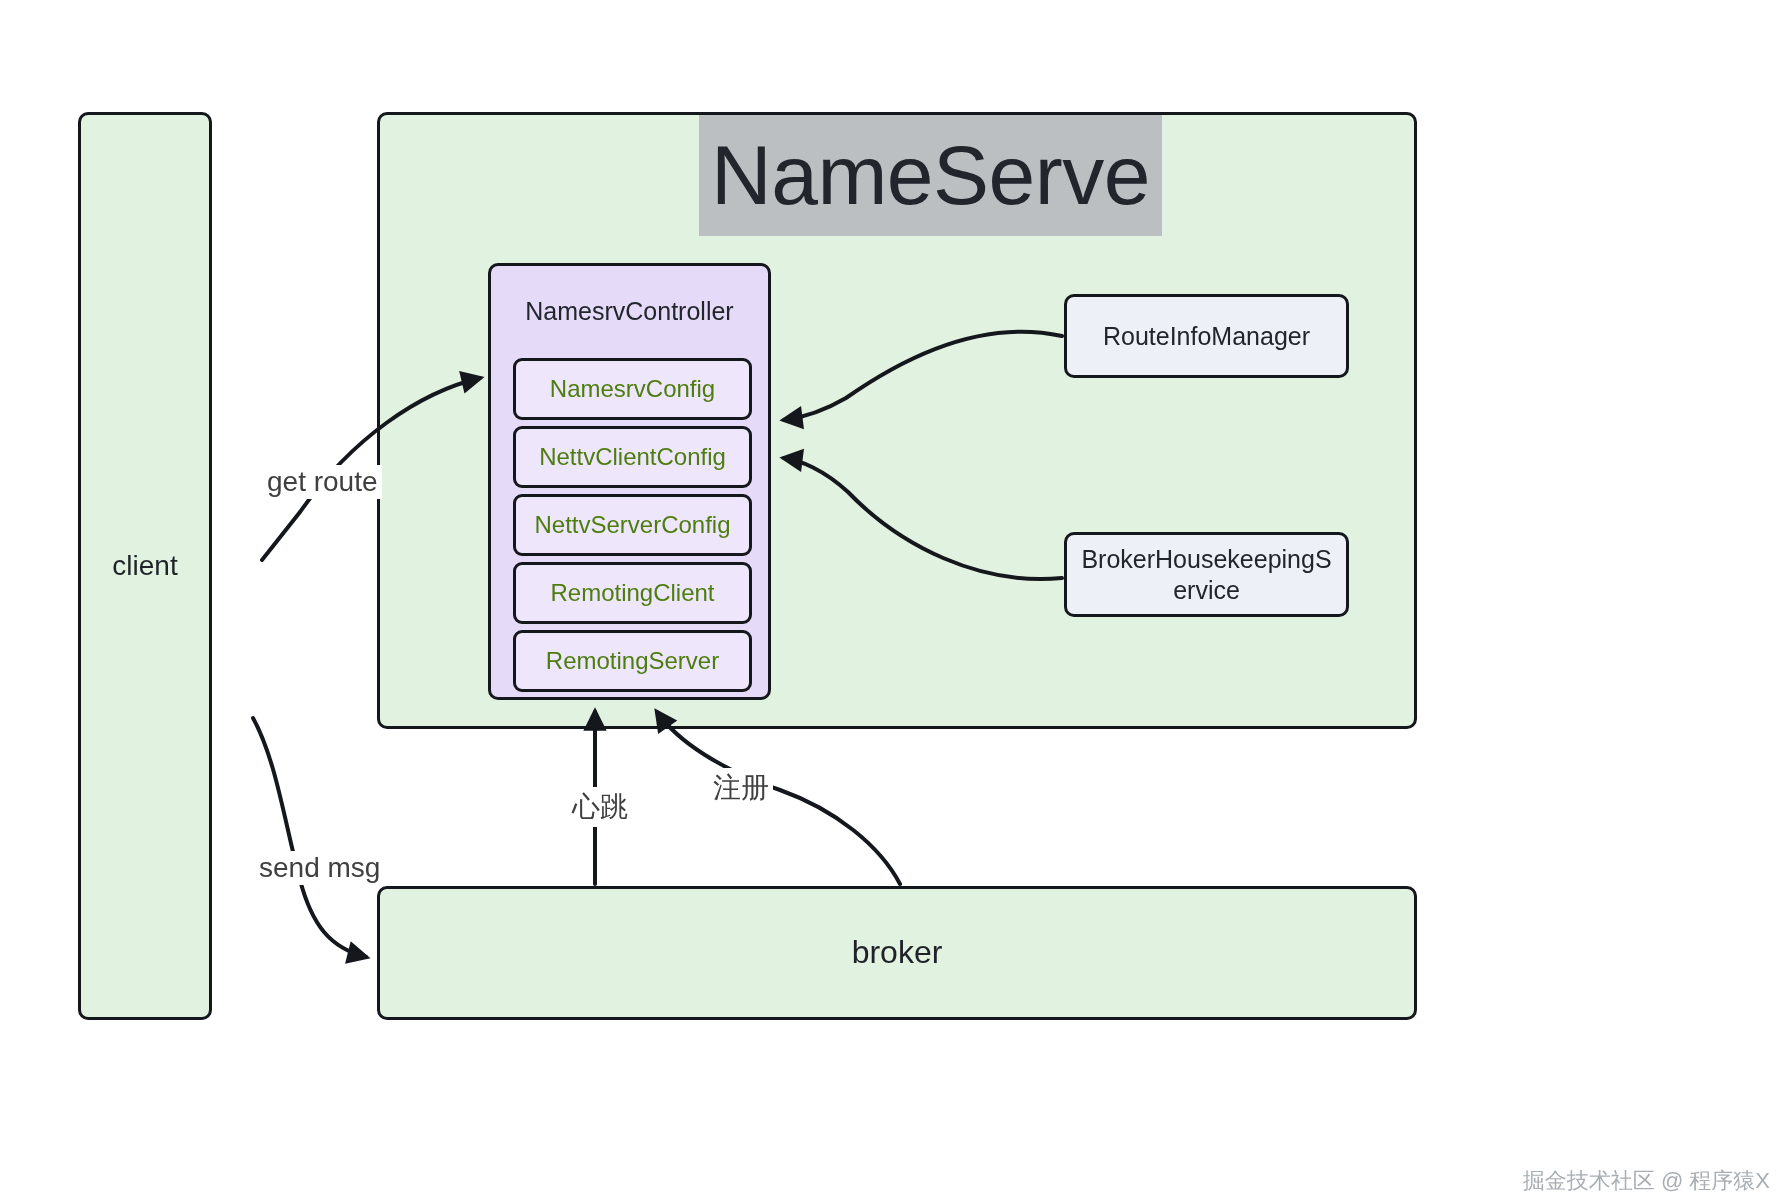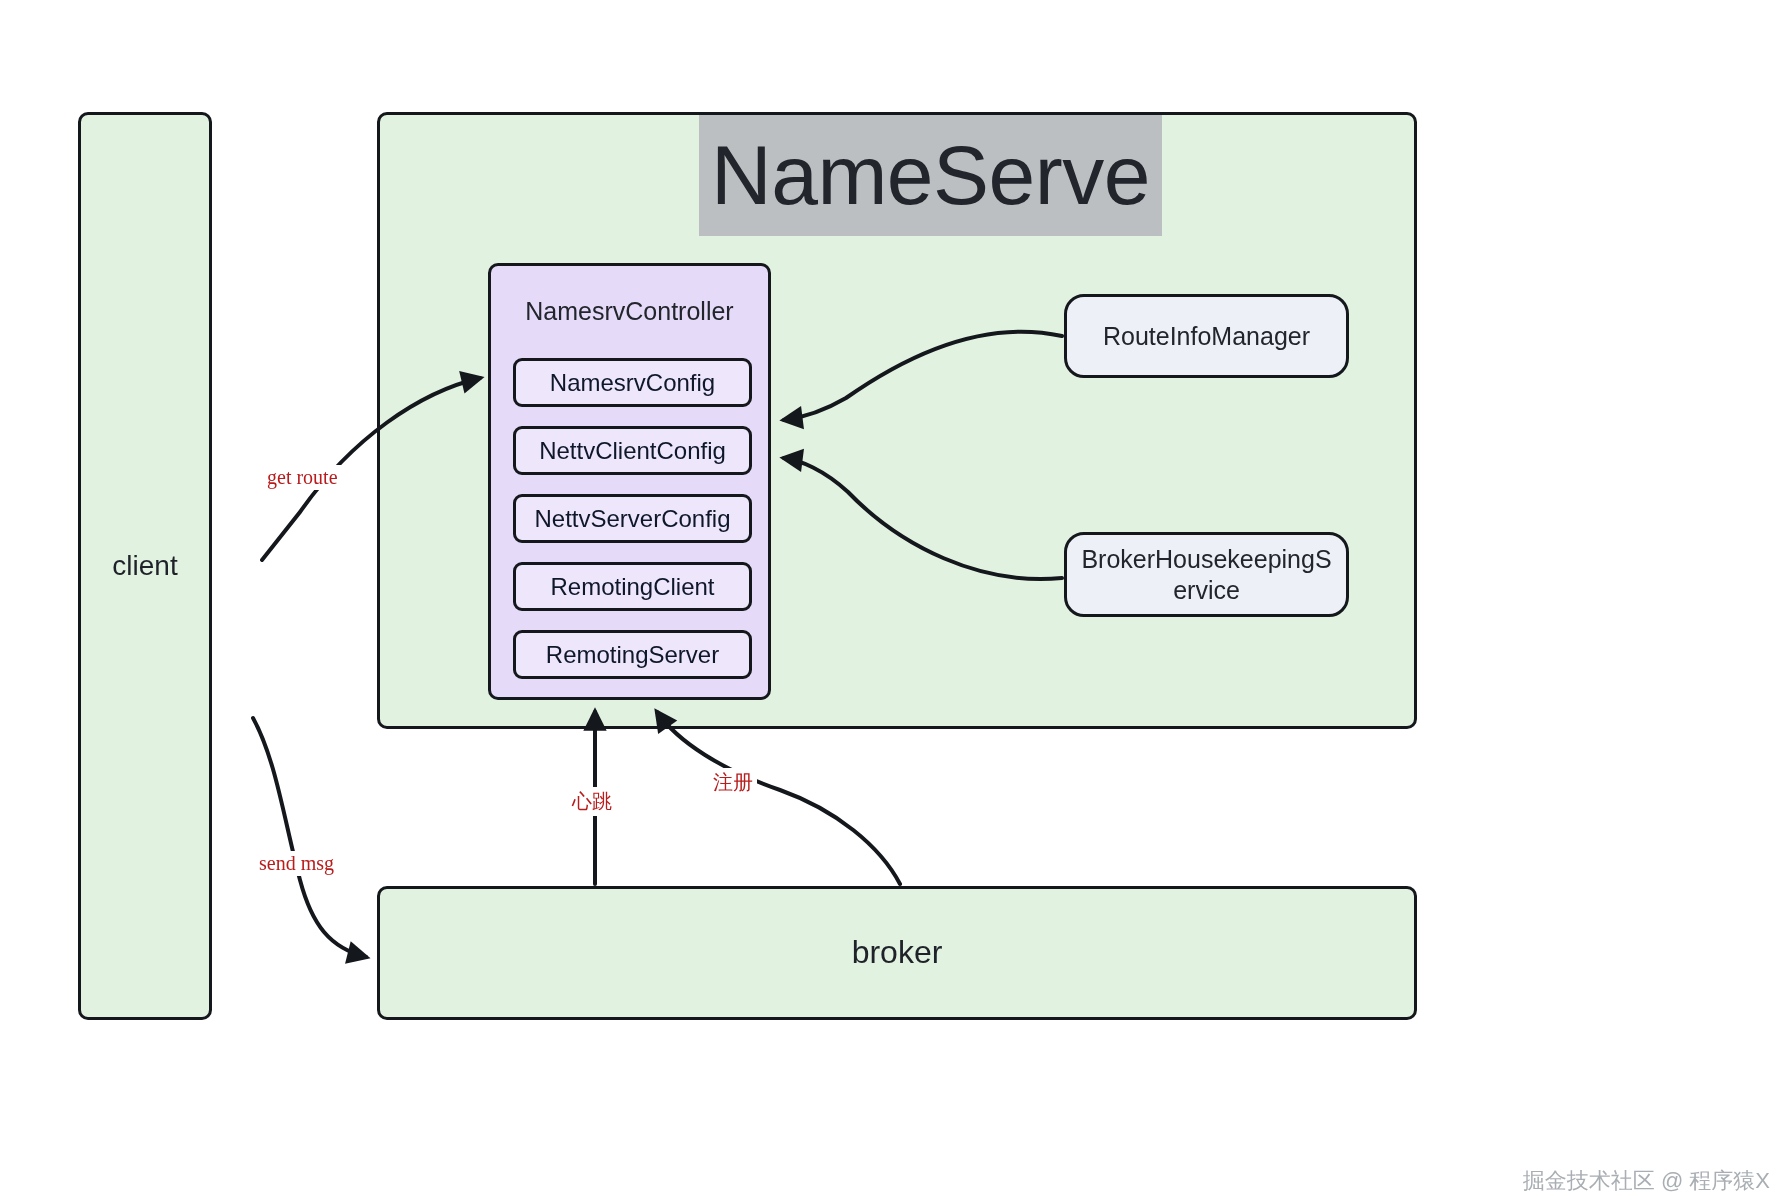--- a/index.html
+++ b/index.html
@@ -104,42 +104,42 @@
     top: 30px;
     text-align: center;
     font-size: 25px;
     color: #22262c;
   }
 
   .sub-box {
     position: absolute;
     left: 22px;
     width: 239px;
-    height: 49px;
+    height: 62px;
     background: #eee6fb;
     border: 3px solid #14171c;
     border-radius: 9px;
     display: flex;
     align-items: center;
     justify-content: center;
     font-size: 24px;
-    color: #0f172a;
+    color: #4d7c0f;
     box-sizing: border-box;
   }
   .sub-box.i0 { top: 92px; }
   .sub-box.i1 { top: 160px; }
   .sub-box.i2 { top: 228px; }
   .sub-box.i3 { top: 296px; }
   .sub-box.i4 { top: 364px; }
 
   
   .side-box {
     background: #eef0f7;
     border: 3px solid #14171c;
-    border-radius: 20px;
+    border-radius: 10px;
     font-size: 25px;
     color: #22262c;
     padding: 4px 10px;
   }
   #routeinfo-box {
     left: 1064px;
     top: 294px;
     width: 285px;
     height: 84px;
   }
@@ -147,25 +147,24 @@
     left: 1064px;
     top: 532px;
     width: 285px;
     height: 85px;
   }
 
   
   .edge-label {
     position: absolute;
     background: #ffffff;
-    font-size: 20px;
-    color: #b91c1c;
+    font-size: 28px;
+    color: #404040;
     padding: 1px 4px;
     white-space: nowrap;
-    font-family: Liberation Serif, serif;
   }
   #label-get-route { left: 263px; top: 465px; }
   #label-send-msg  { left: 255px; top: 851px; }
   #label-heartbeat { left: 568px; top: 787px; }
   #label-register  { left: 709px; top: 768px; }
 
   
   #watermark {
     position: absolute;
     right: 16px;

